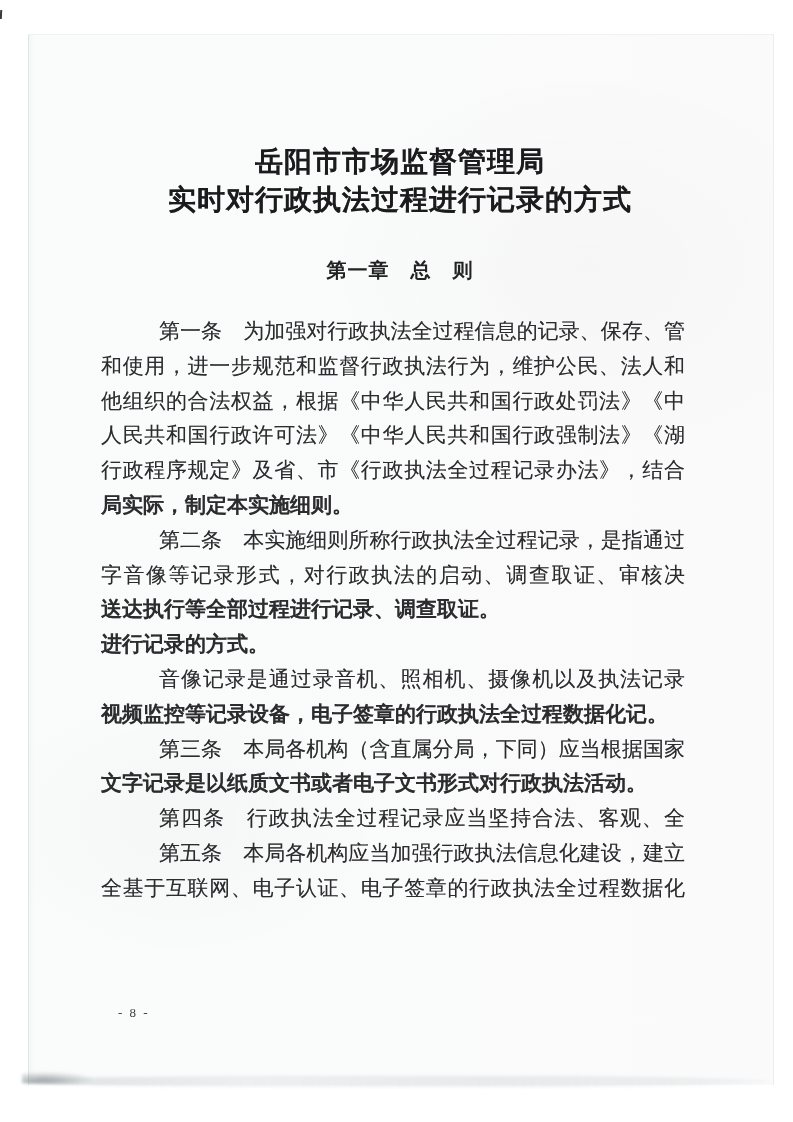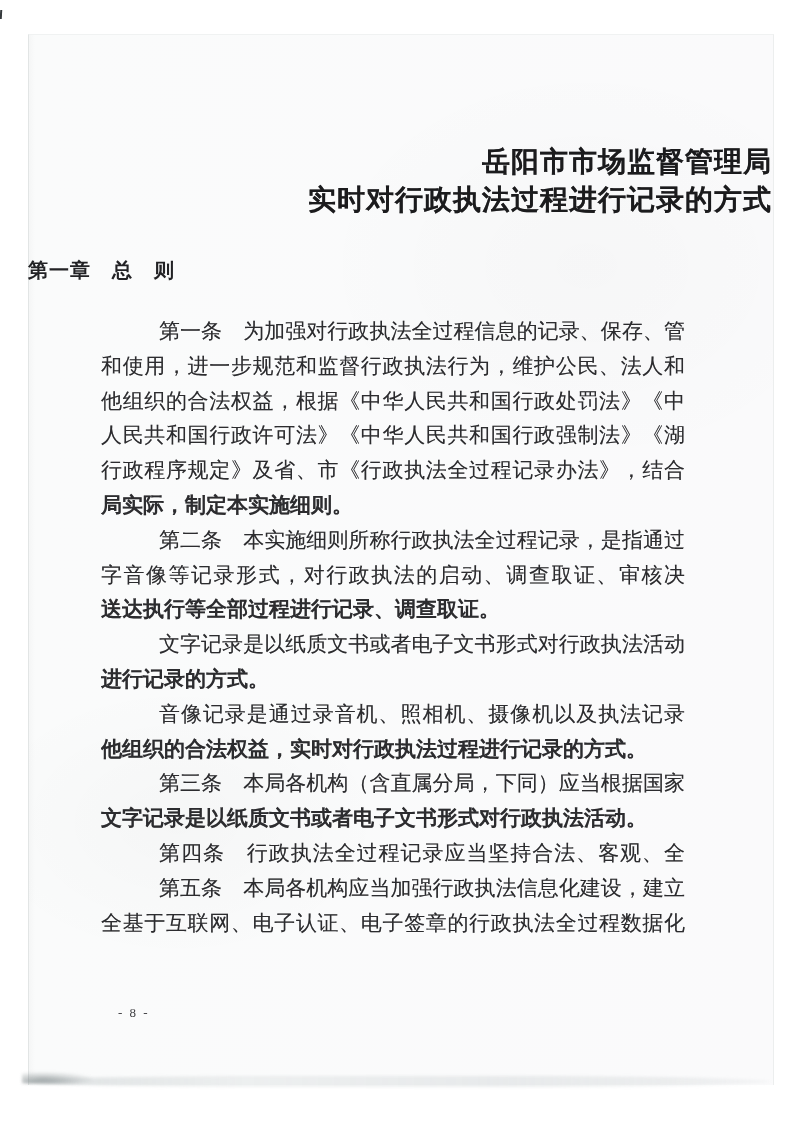--- a/index.html
+++ b/index.html
@@ -64,36 +64,36 @@
     width: 2px;
     height: 9px;
     background: #35393c;
     transform: rotate(3deg);
   }
   .title-block {
     position: absolute;
     left: 28px;
     top: 143px;
     width: 744px;
-    text-align: right;
+    text-align: center;
     color: #1b1b1d;
     font-weight: bold;
   }
   .title-line {
     font-size: 28px;
     line-height: 38px;
     letter-spacing: 1px;
     text-shadow: 0 0 0.5px rgba(20,20,22,0.6);
   }
   .chapter-heading {
     position: absolute;
     left: 28px;
     top: 257px;
     width: 744px;
-    text-align: left;
+    text-align: center;
     font-size: 20px;
     line-height: 26px;
     font-weight: bold;
     letter-spacing: 1px;
     color: #222225;
   }
   .doc-body {
     position: absolute;
     left: 101px;
     top: 314px;
@@ -149,24 +149,23 @@
   <div class="doc-body">
       <div class="line indent fill">第一条　为加强对行政执法全过程信息的记录、保存、管理</div>
       <div class="line fill">和使用，进一步规范和监督行政执法行为，维护公民、法人和其</div>
       <div class="line fill">他组织的合法权益，根据《中华人民共和国行政处罚法》《中华</div>
       <div class="line fill">人民共和国行政许可法》《中华人民共和国行政强制法》《湖南省</div>
       <div class="line fill">行政程序规定》及省、市《行政执法全过程记录办法》，结合本</div>
       <div class="line no-fill">局实际，制定本实施细则。</div>
       <div class="line indent fill">第二条　本实施细则所称行政执法全过程记录，是指通过文</div>
       <div class="line fill">字音像等记录形式，对行政执法的启动、调查取证、审核决定、</div>
       <div class="line no-fill">送达执行等全部过程进行记录、调查取证。</div>
-      <div class="line indent fill">文字记录是以纸质文书或者电子文书形式对行政执法活动</div>
       <div class="line no-fill">进行记录的方式。</div>
       <div class="line indent fill">音像记录是通过录音机、照相机、摄像机以及执法记录仪、</div>
-      <div class="line no-fill">他组织的合法权益，实时对行政执法过程进行记录的方式。</div>
+      <div class="line no-fill">视频监控等记录设备，电子签章的行政执法全过程数据化记。</div>
       <div class="line indent fill">第三条　本局各机构（含直属分局，下同）应当根据国家有</div>
       <div class="line no-fill">文字记录是以纸质文书或者电子文书形式对行政执法活动。</div>
       <div class="line indent fill">第四条　行政执法全过程记录应当坚持合法、客观、全面、</div>
       <div class="line indent fill">第五条　本局各机构应当加强行政执法信息化建设，建立健</div>
       <div class="line fill">全基于互联网、电子认证、电子签章的行政执法全过程数据化记</div>
     </div>
 
   <div class="page-number">- 8 -</div>
 
   <div class="corner-smudge"></div>

